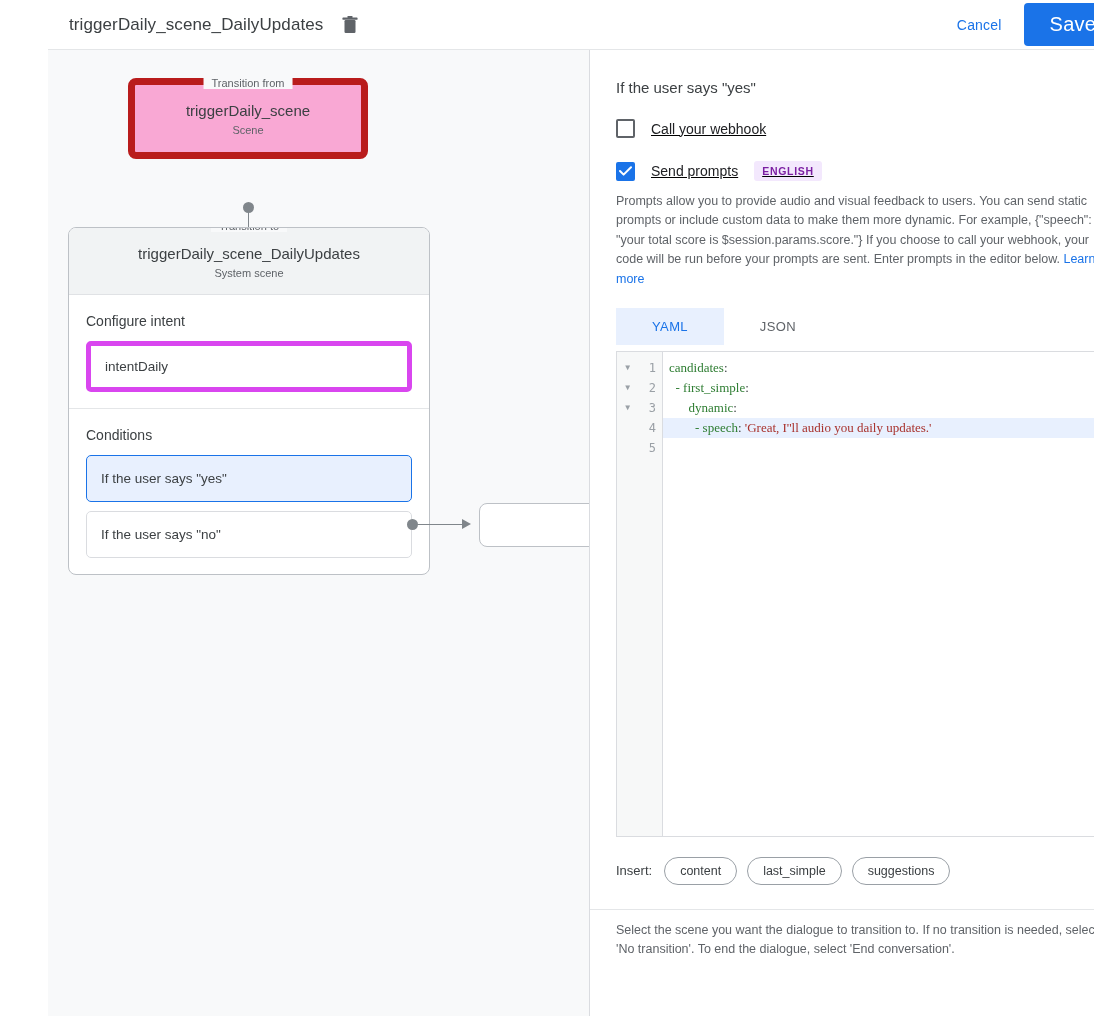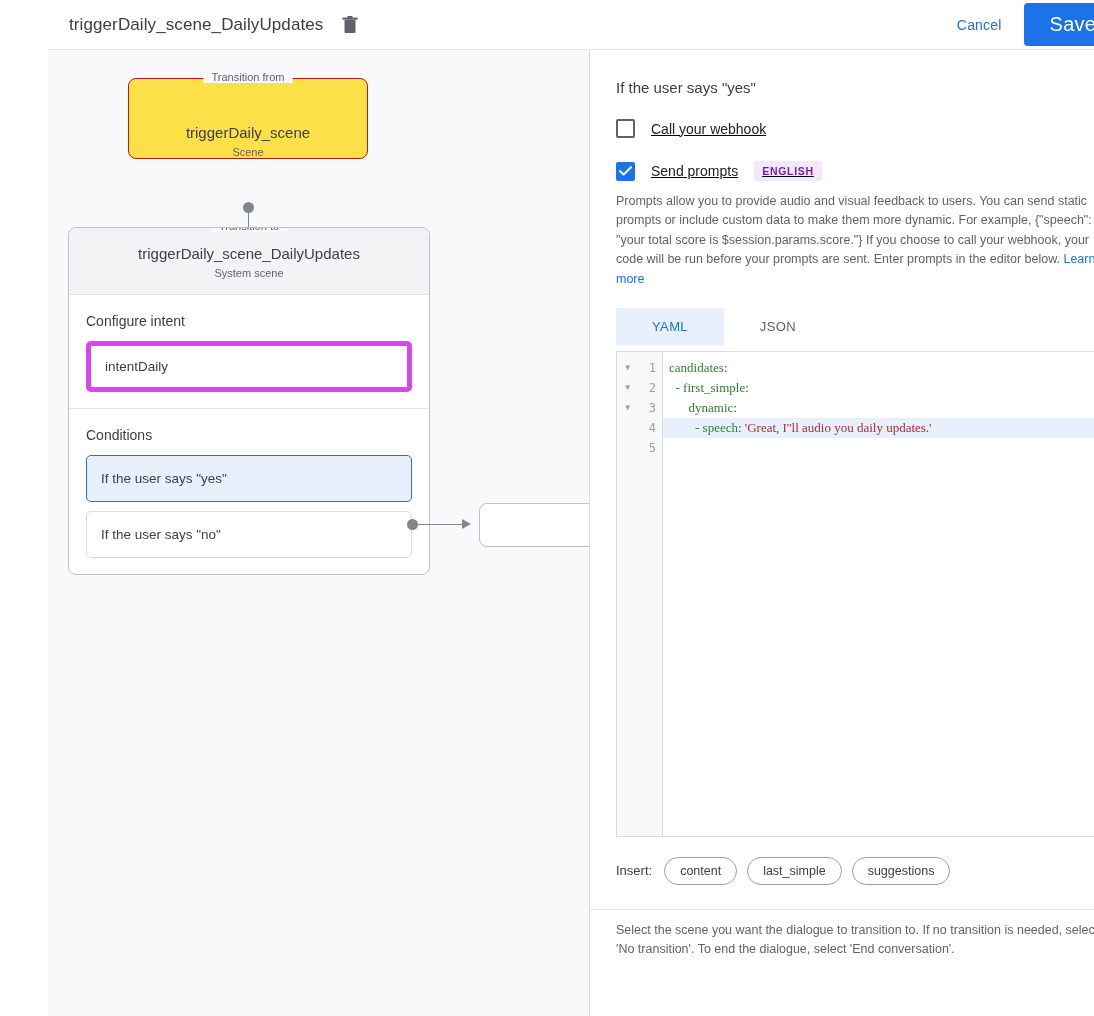--- a/index.html
+++ b/index.html
@@ -38,22 +38,22 @@
     border-radius: 4px; letter-spacing: .2px;
   }
 
   
   .canvas {
     position: absolute; top: 50px; left: 0; width: 541px; height: 966px;
     background: #f8f9fa; overflow: hidden;
   }
   .node-from {
     position: absolute; left: 80px; top: 28px; width: 240px; height: 81px;
-    background: #fde047; border: 1px solid #b91c1c; border-radius: 8px;
-    display: flex; flex-direction: column; align-items: center; justify-content: flex-end;
+    background: #f9a8d4; border: 7px solid #b91c1c; border-radius: 8px;
+    display: flex; flex-direction: column; align-items: center; justify-content: center;
   }
   .node-legend {
     position: absolute; top: -8px; left: 50%; transform: translateX(-50%);
     background: #f8f9fa; padding: 0 8px; font-size: 11px; color: #5f6368; white-space: nowrap;
   }
   .node-title { font-size: 15px; color: #3c4043; }
   .node-sub { font-size: 11px; color: #5f6368; margin-top: 5px; }
 
   .edge-dot {
     position: absolute; left: 195px; top: 152px; width: 11px; height: 11px;

